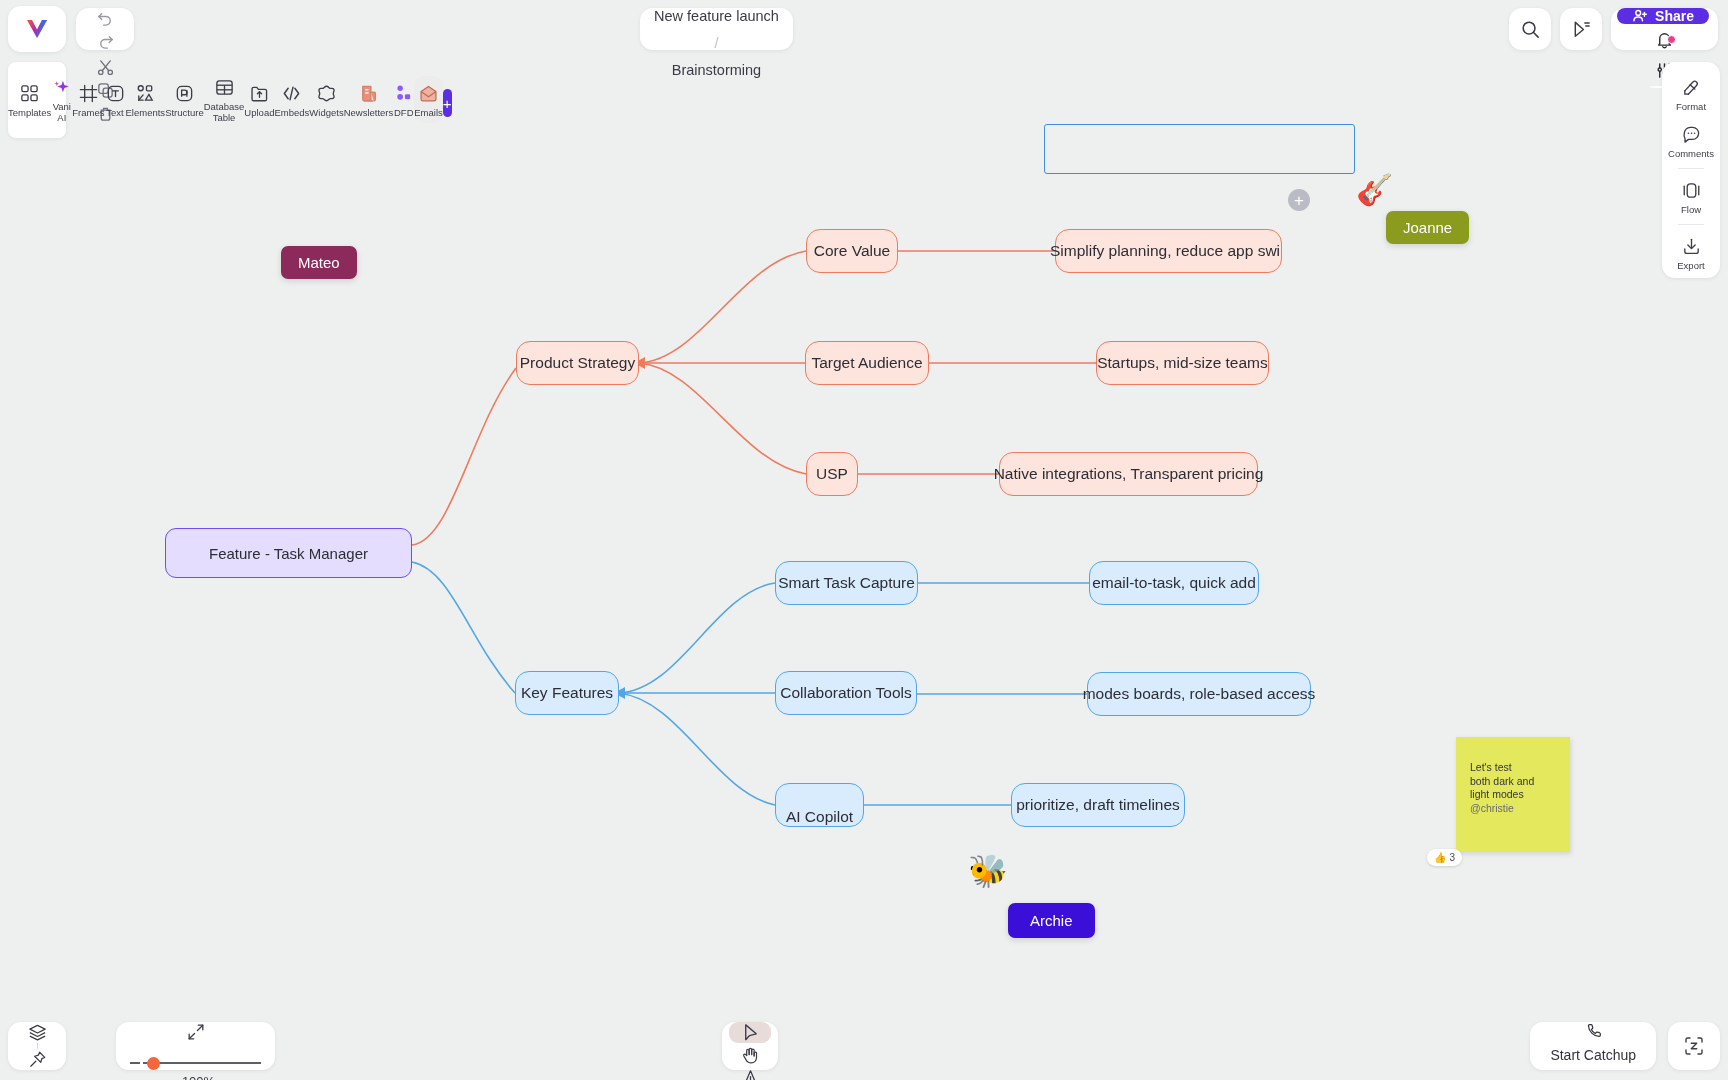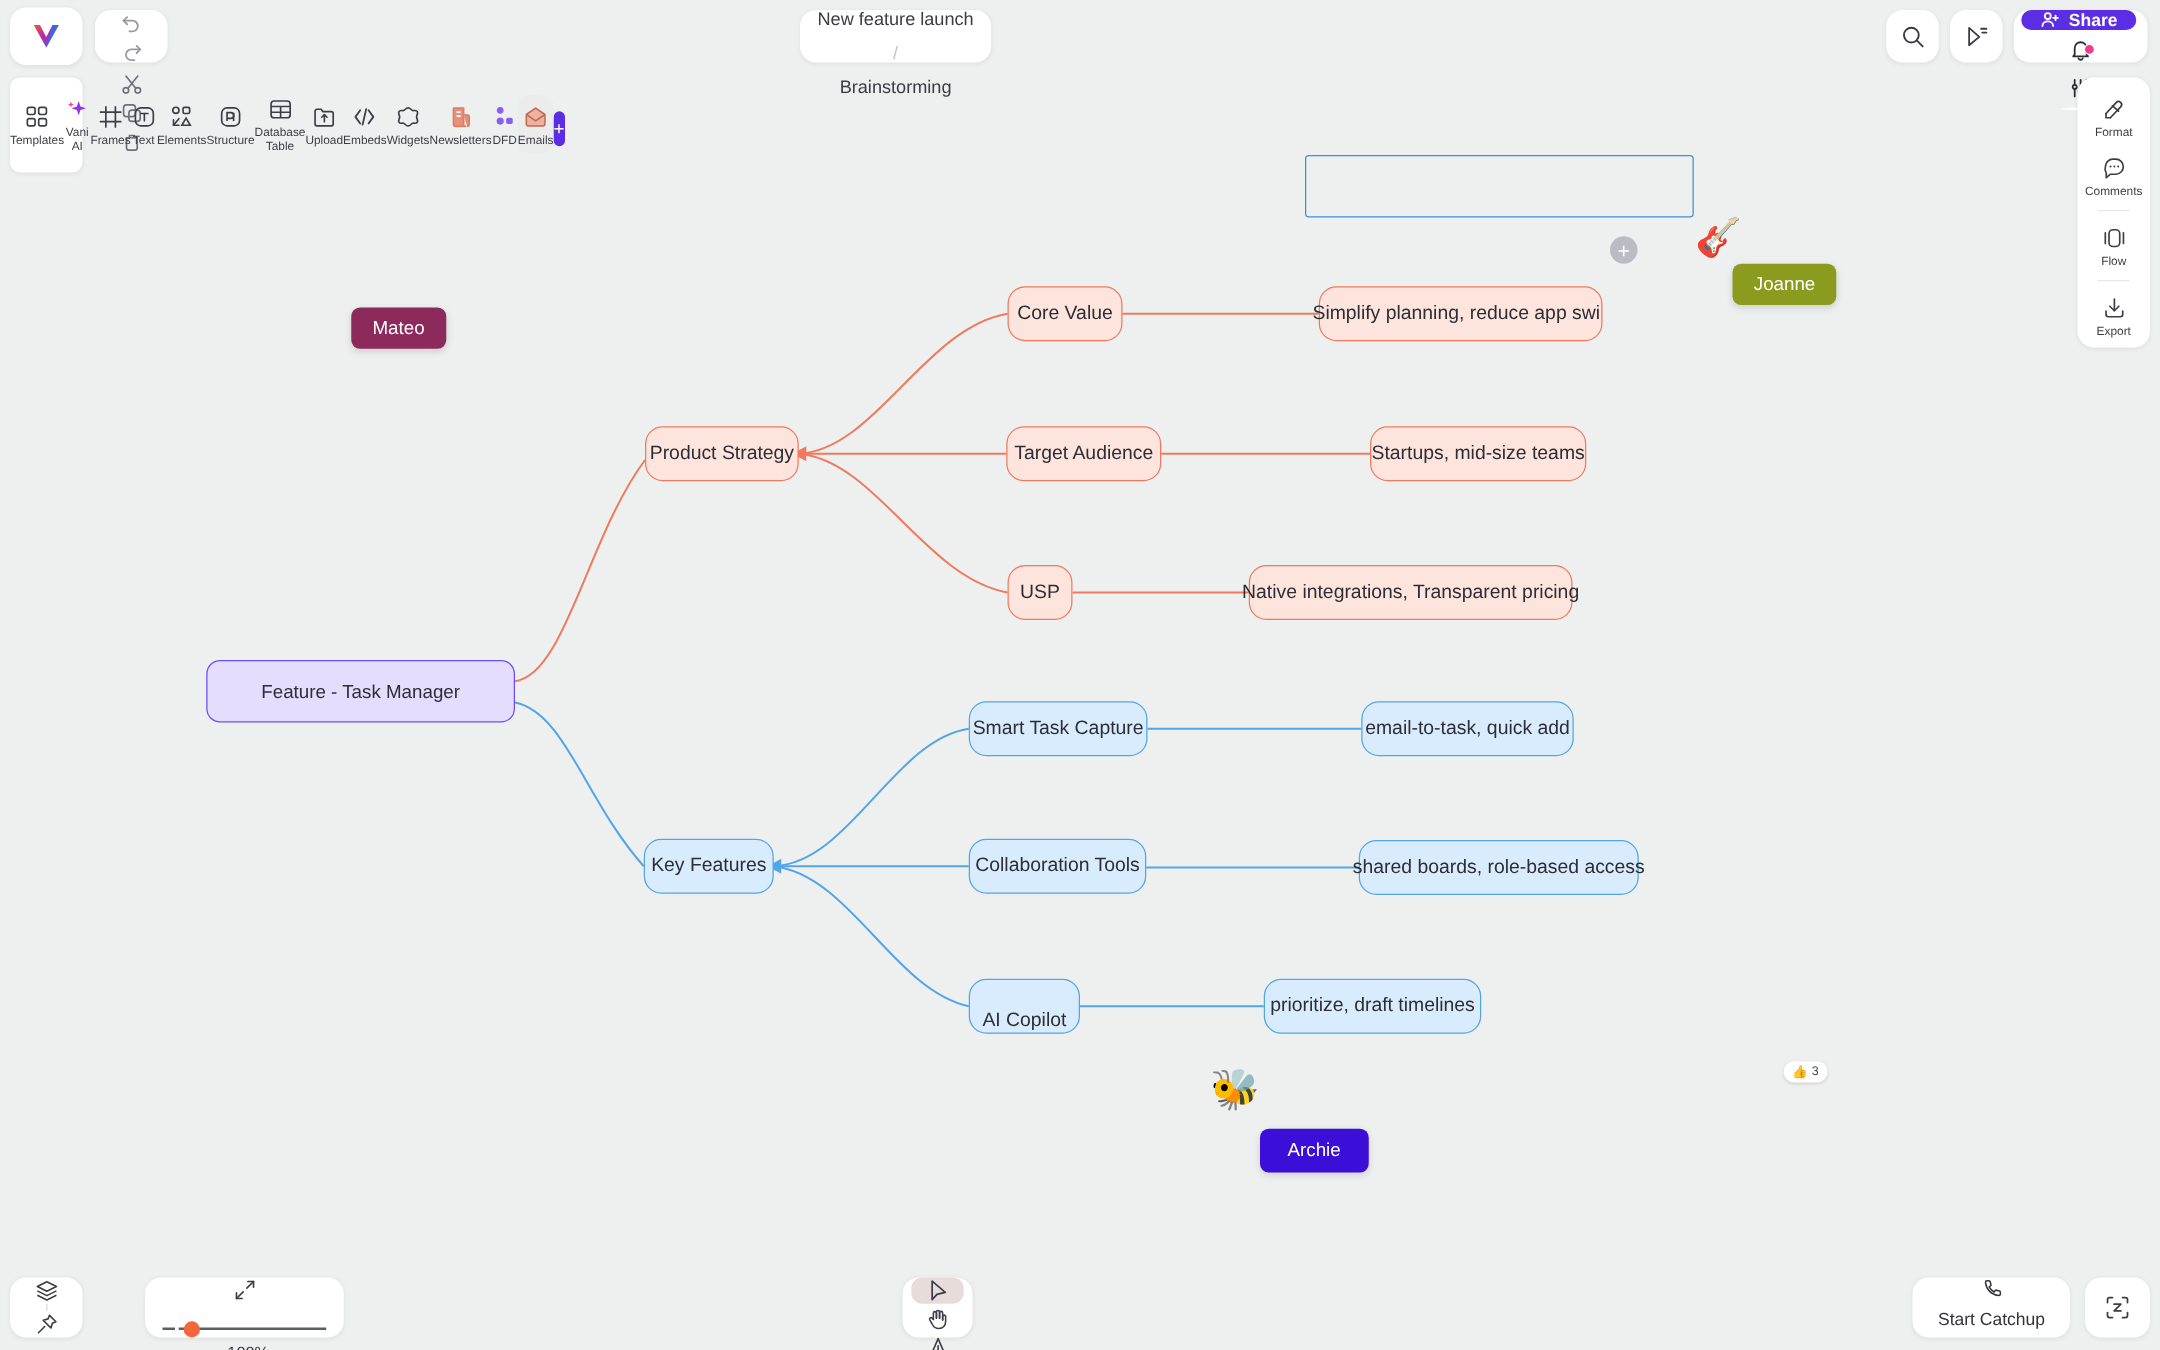--- a/index.html
+++ b/index.html
@@ -252,21 +252,21 @@
     <div class="node cool" style="left:775px; top:561px; width:143px; height:44px;">
       <span>Smart Task Capture</span>
     </div>
     <div class="node cool" style="left:1089px; top:561px; width:170px; height:44px;">
       <span>email-to-task, quick add</span>
     </div>
     <div class="node cool" style="left:775px; top:671px; width:142px; height:44px;">
       <span>Collaboration Tools</span>
     </div>
     <div class="node cool" style="left:1087px; top:672px; width:224px; height:44px;">
-      <span>shared boards, role-based access</span>
+      <span>modes boards, role-based access</span>
     </div>
     <div class="node cool" style="left:775px; top:783px; width:89px; height:44px;align-items:flex-end;">
       <span>AI Copilot</span>
     </div>
     <div class="node cool" style="left:1011px; top:783px; width:174px; height:44px;">
       <span>prioritize, draft timelines</span>
     </div>
 
     <div id="selbox"></div>
     <div id="plus-chip">+</div>
@@ -282,20 +282,26 @@
       <span>Joanne</span>
     </div>
 
     <div style="position:absolute; left:1356px; top:172px; font-size:30px;">🎸</div>
     <div style="position:absolute; left:968px; top:852px; font-size:32px;">🐝</div>
 
     <div class="cursor-label" style="left:1008px; top:903px; background:#3b0fd8; padding:9px 22px; font-size:15px;">
       <span>Archie</span>
     </div>
 
+    <div id="sticky">
+      <div>Let's test</div>
+      <div>both dark and</div>
+      <div>light modes</div>
+      <div class="mention">@christie</div>
+    </div>
     <div id="reaction">
       <span>👍</span>
       <span>3</span>
     </div>
   </div>
 
   <div id="logo-btn" class="bar">
     <svg width="26" height="26" viewBox="0 0 26 26">
       <defs>
         <linearGradient id="lg" x1="0" y1="0" x2="1" y2="1">

